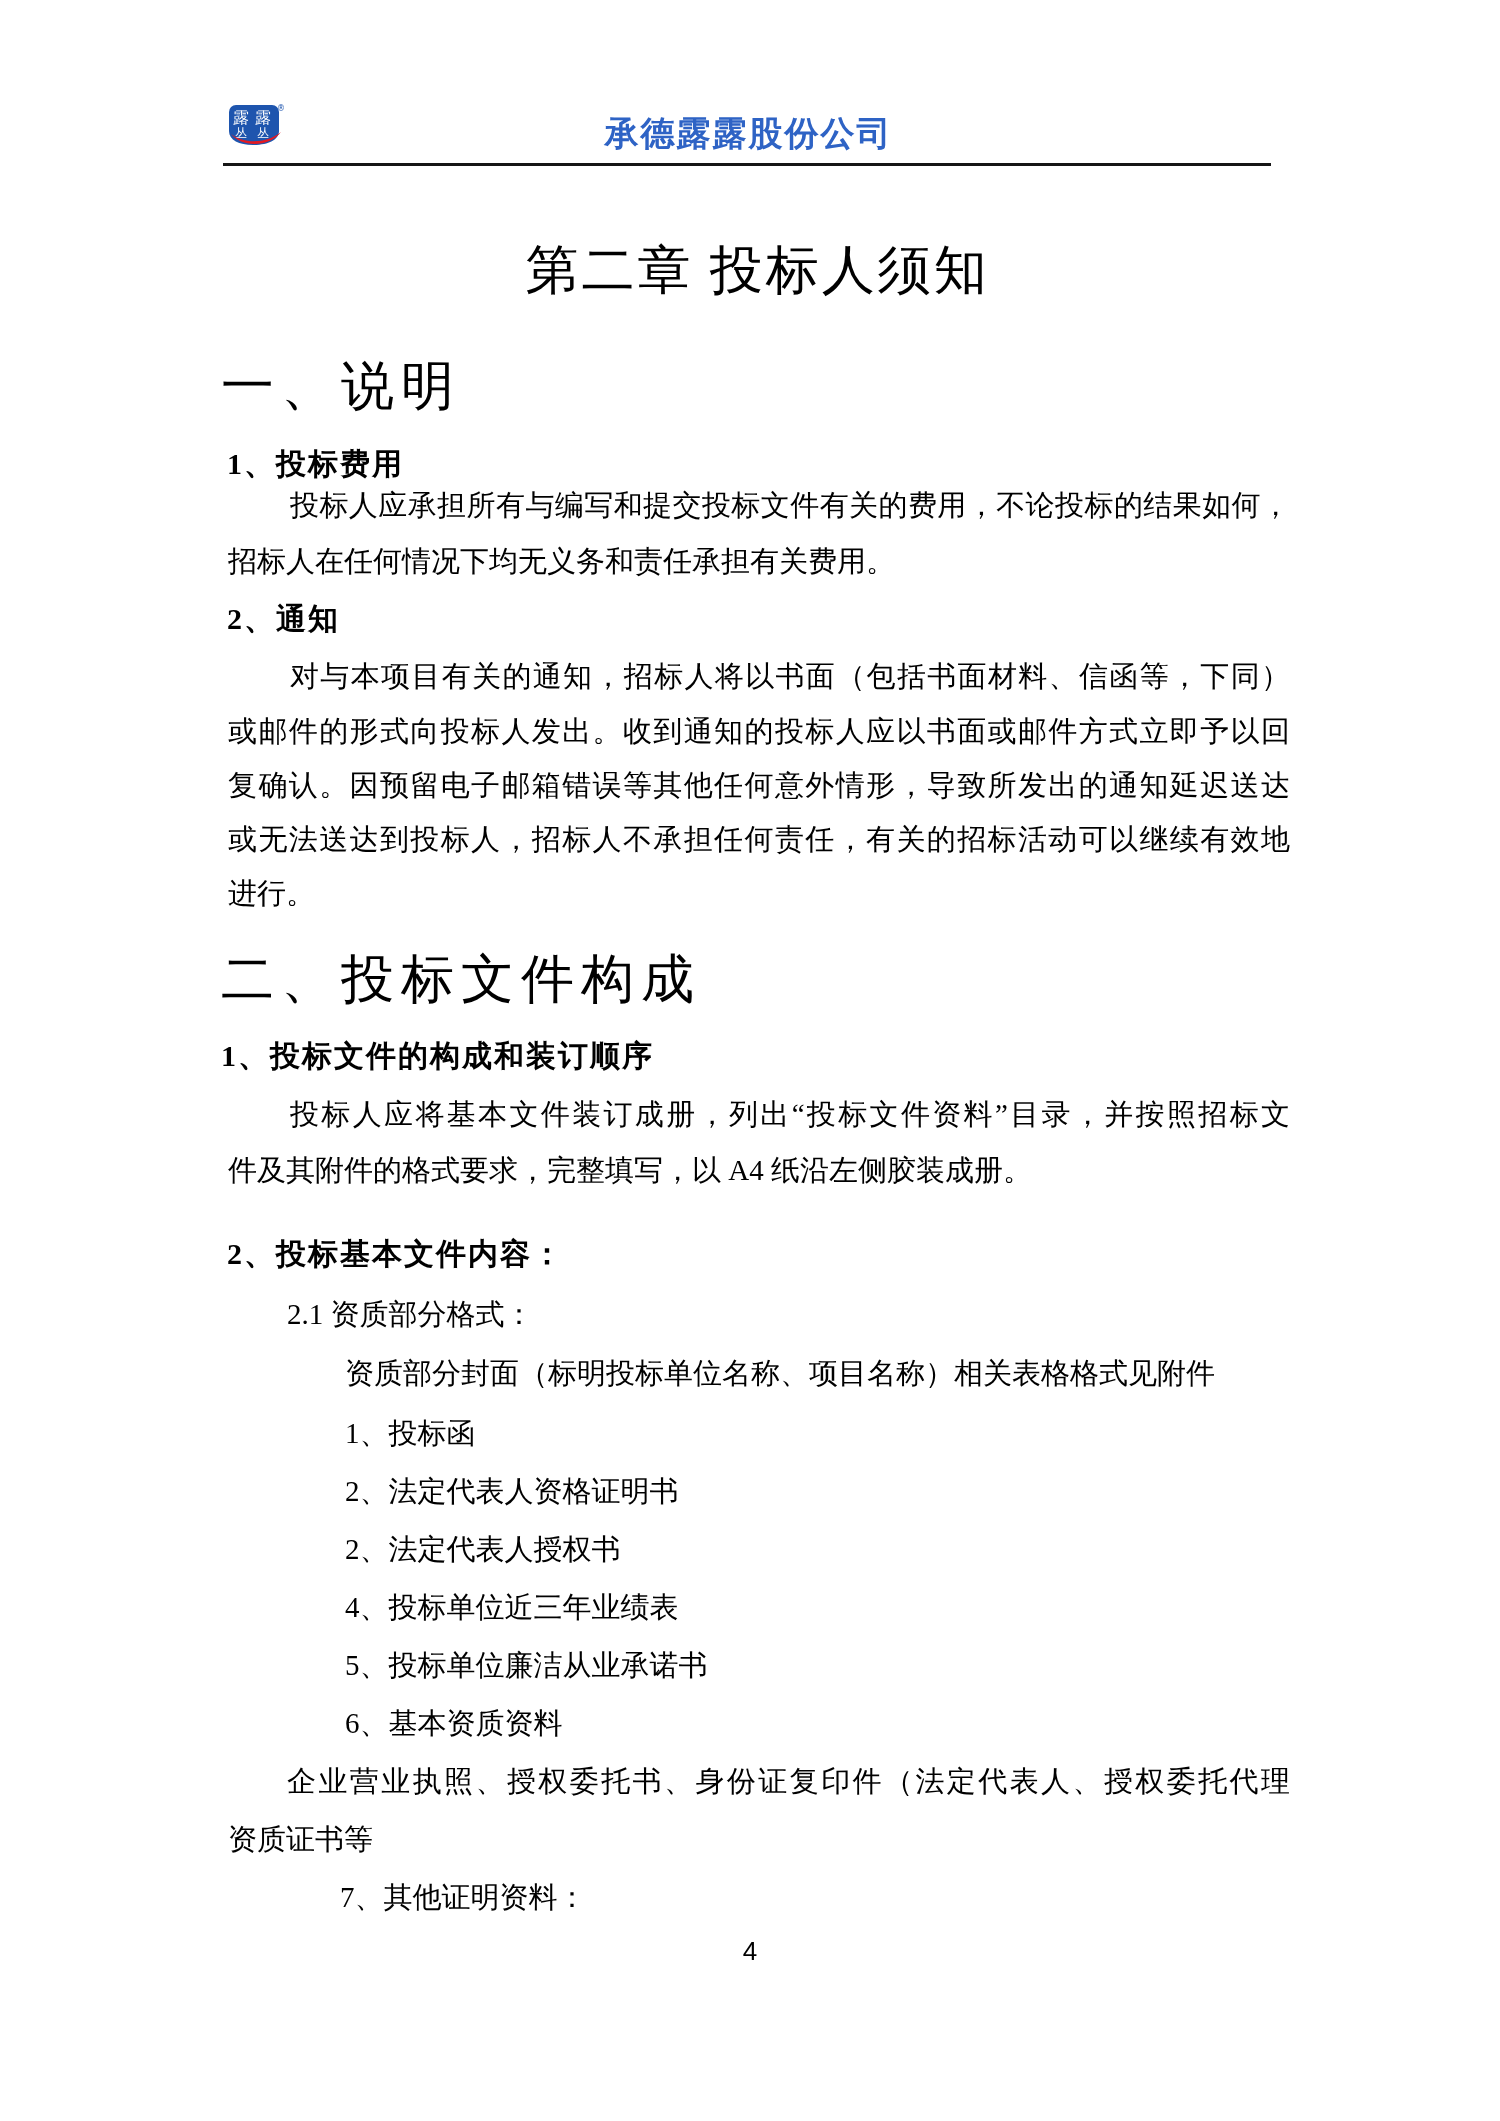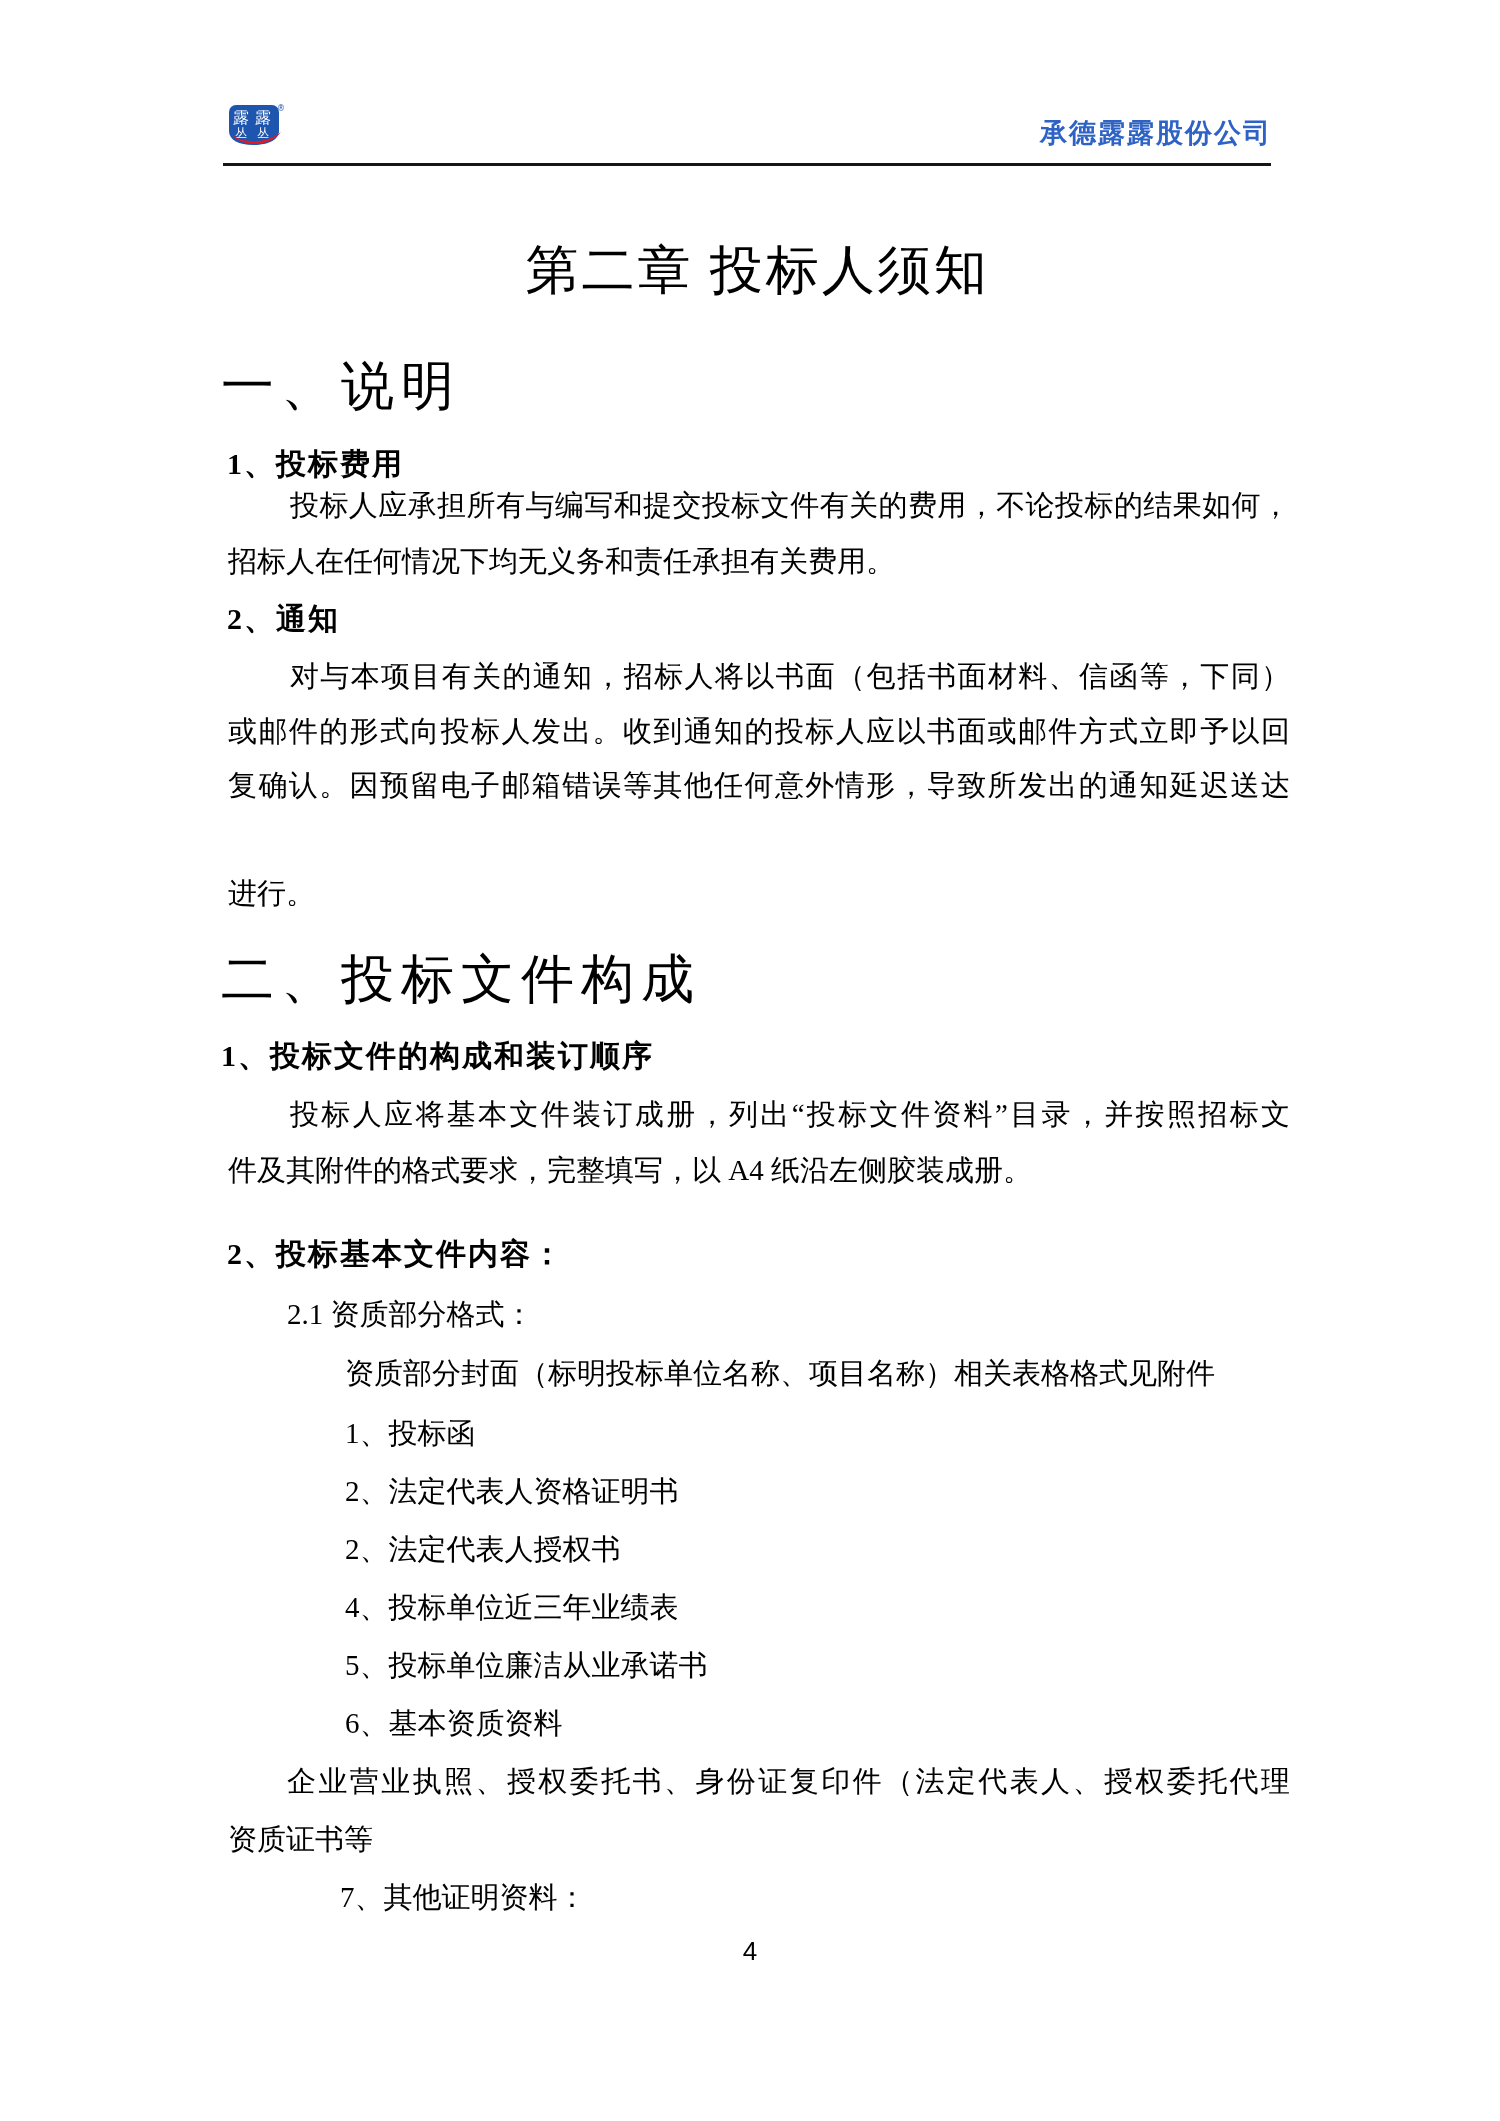--- a/index.html
+++ b/index.html
@@ -10,21 +10,21 @@
     font-family:"Liberation Serif","DejaVu Serif",serif;
     color:#000;
     overflow:hidden;
   }
   
   .logo {
     position:absolute; left:227px; top:103px; width:58px; height:47px;
   }
   .company {
     position:absolute; left:225px; top:110px; width:1047px;
-    text-align:right; font-size:27px; font-weight:bold;
+    text-align:center; font-size:34px; font-weight:bold;
     color:#2e63c5; letter-spacing:2px; line-height:46px;
     font-family:"Liberation Sans","DejaVu Sans",sans-serif;
   }
   .rule {
     position:absolute; left:223px; top:163px; width:1048px; height:3px;
     background:#161616;
   }
   
   .title {
     position:absolute; left:225px; top:246px; width:1065px;
@@ -97,20 +97,21 @@
   <div class="h1" id="h1-1">一、说明</div>
 
   <div class="h2" id="h2-1">1、投标费用</div>
   <div class="ln just w-indent" id="s1i1l1">投标人应承担所有与编写和提交投标文件有关的费用，不论投标的结果如何，</div>
   <div class="ln x-margin" id="s1i1l2">招标人在任何情况下均无义务和责任承担有关费用。</div>
 
   <div class="h2" id="h2-2">2、通知</div>
   <div class="ln just w-indent" id="s1i2l1">对与本项目有关的通知，招标人将以书面（包括书面材料、信函等，下同）</div>
   <div class="ln just w-margin" id="s1i2l2">或邮件的形式向投标人发出。收到通知的投标人应以书面或邮件方式立即予以回</div>
   <div class="ln just w-margin" id="s1i2l3">复确认。因预留电子邮箱错误等其他任何意外情形，导致所发出的通知延迟送达</div>
+  <div class="ln just w-margin" id="s1i2l4">或无法送达到投标人，招标人不承担任何责任，有关的招标活动可以继续有效地</div>
   <div class="ln x-margin" id="s1i2l5">进行。</div>
 
   <div class="h1" id="h1-2">二、投标文件构成</div>
 
   <div class="h2" id="h2-3">1、投标文件的构成和装订顺序</div>
   <div class="ln just w-indent" id="s2i1l1">投标人应将基本文件装订成册，列出“投标文件资料”目录，并按照招标文</div>
   <div class="ln x-margin" id="s2i1l2">件及其附件的格式要求，完整填写，以 A4 纸沿左侧胶装成册。</div>
 
   <div class="h2" id="h2-4">2、投标基本文件内容：</div>
   <div class="ln x-ind1" id="s2sub">2.1 资质部分格式：</div>

